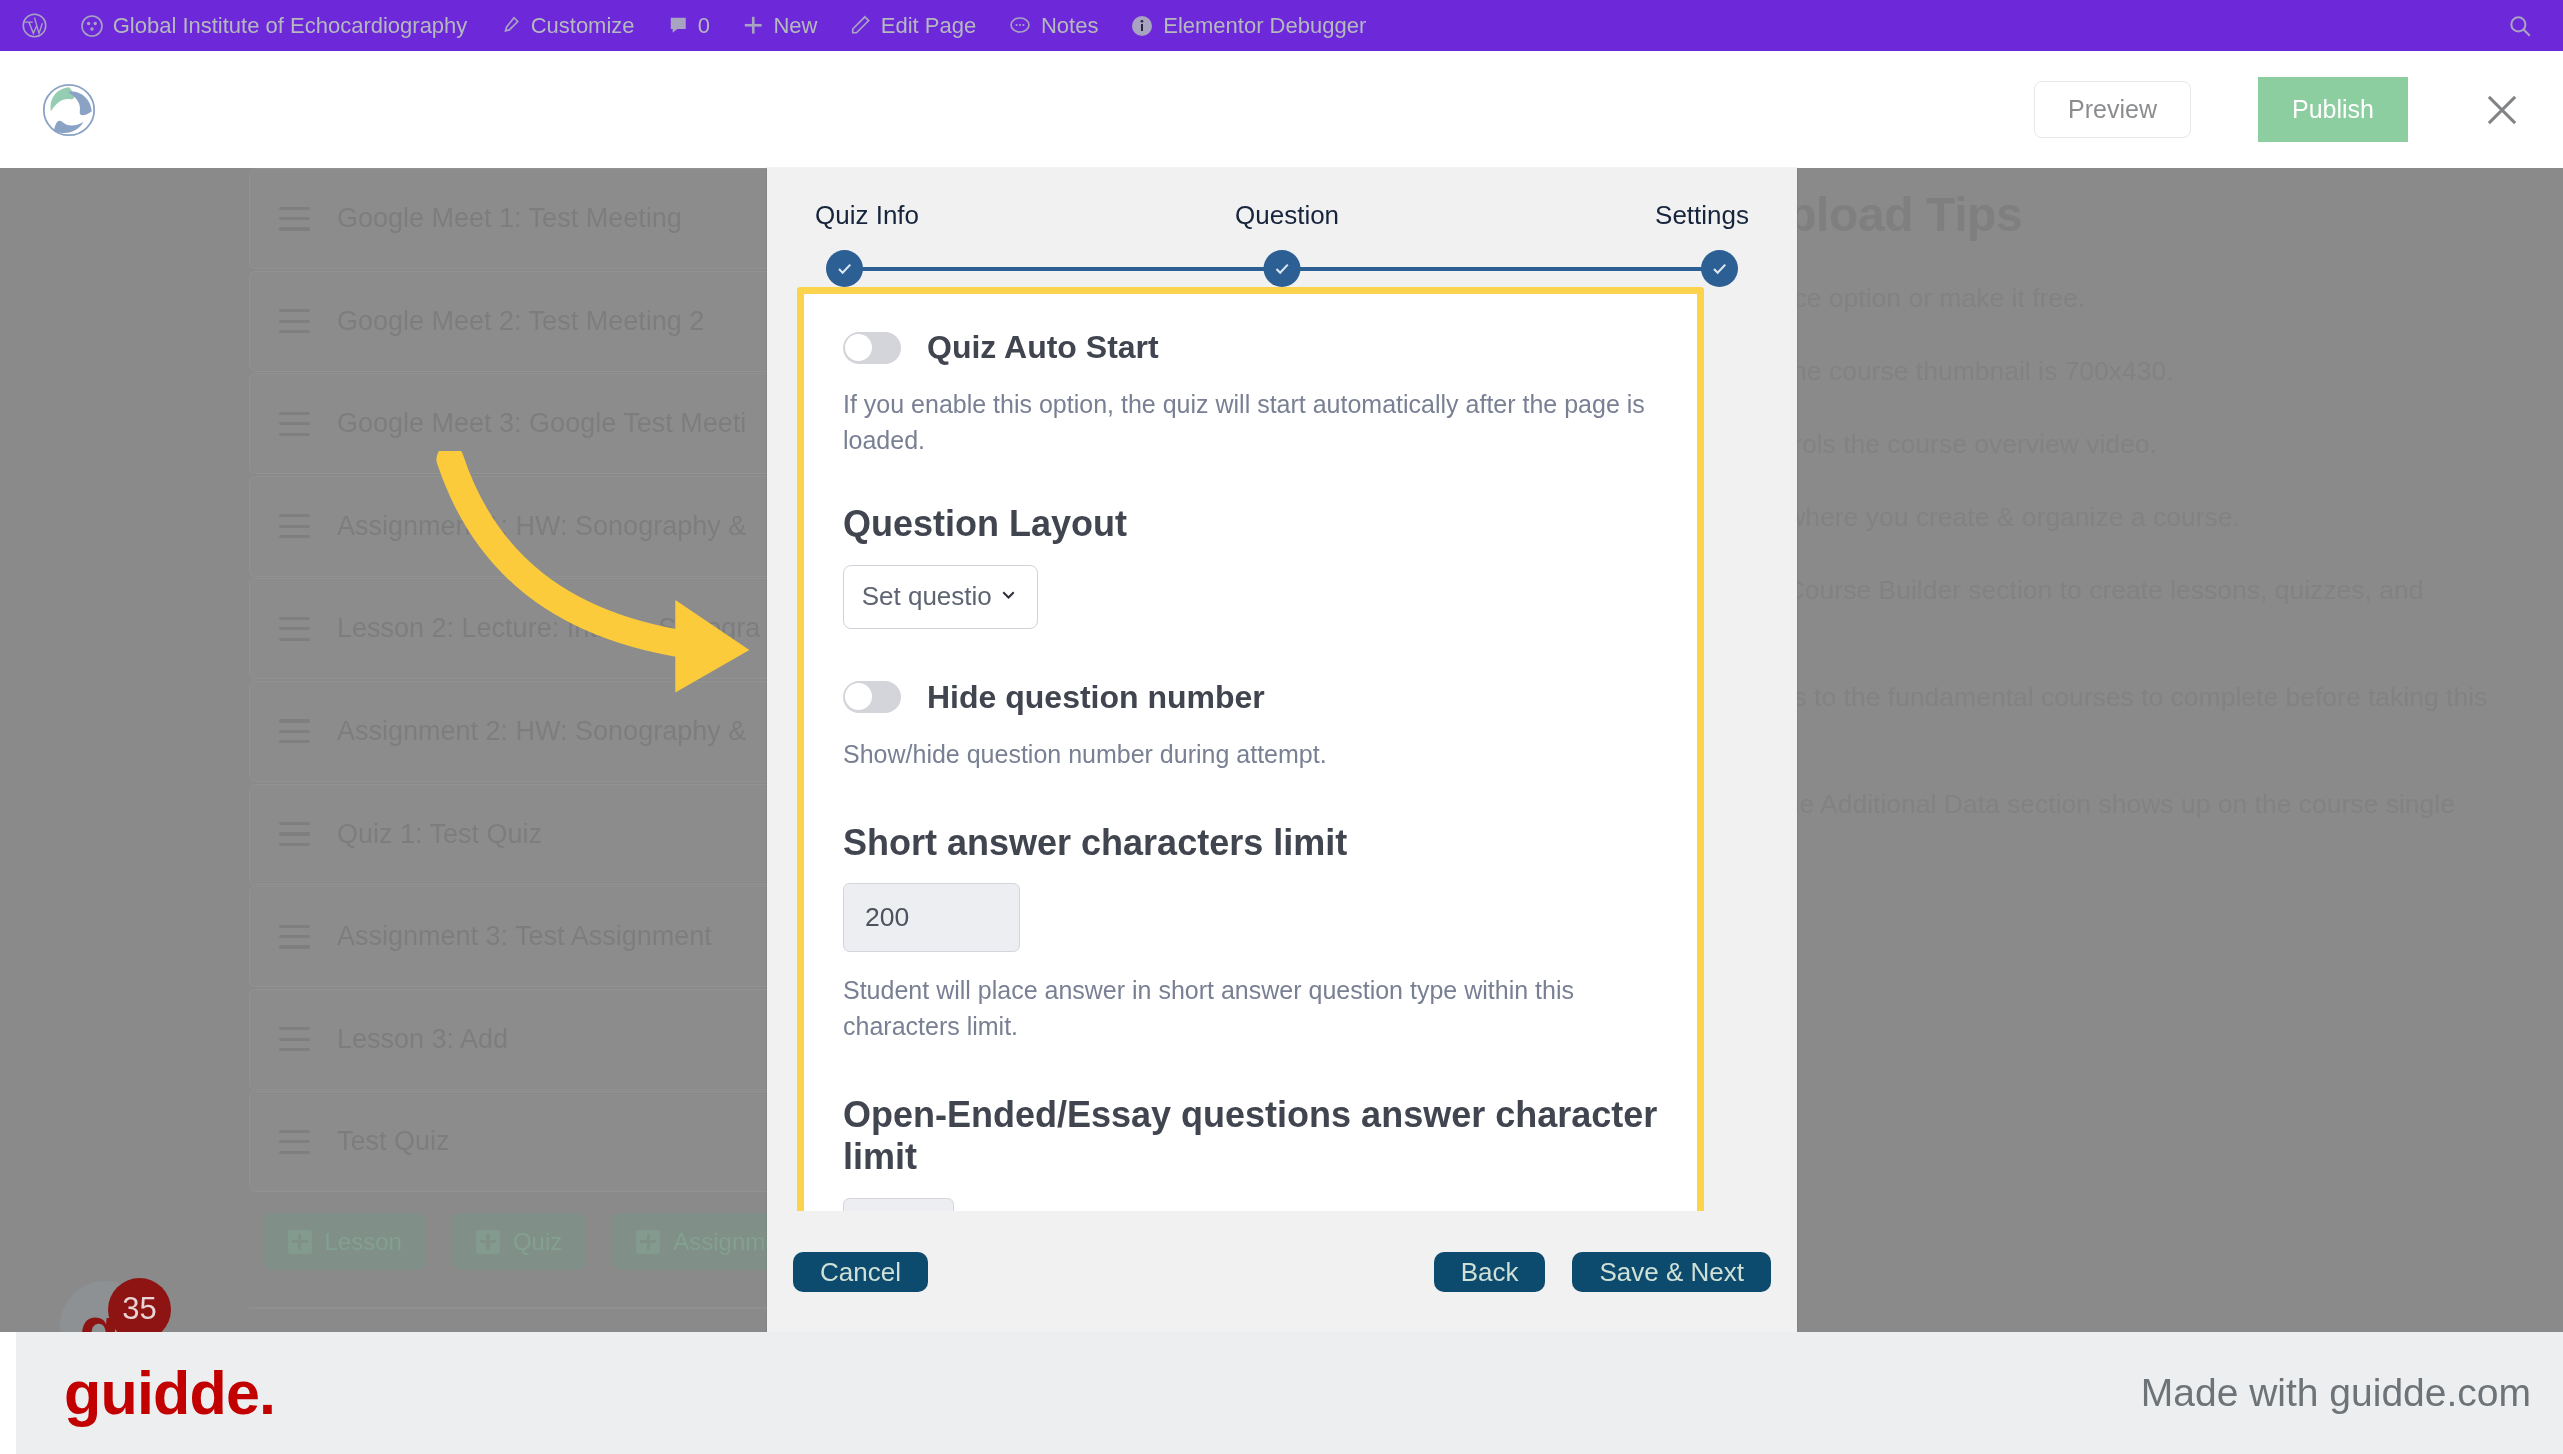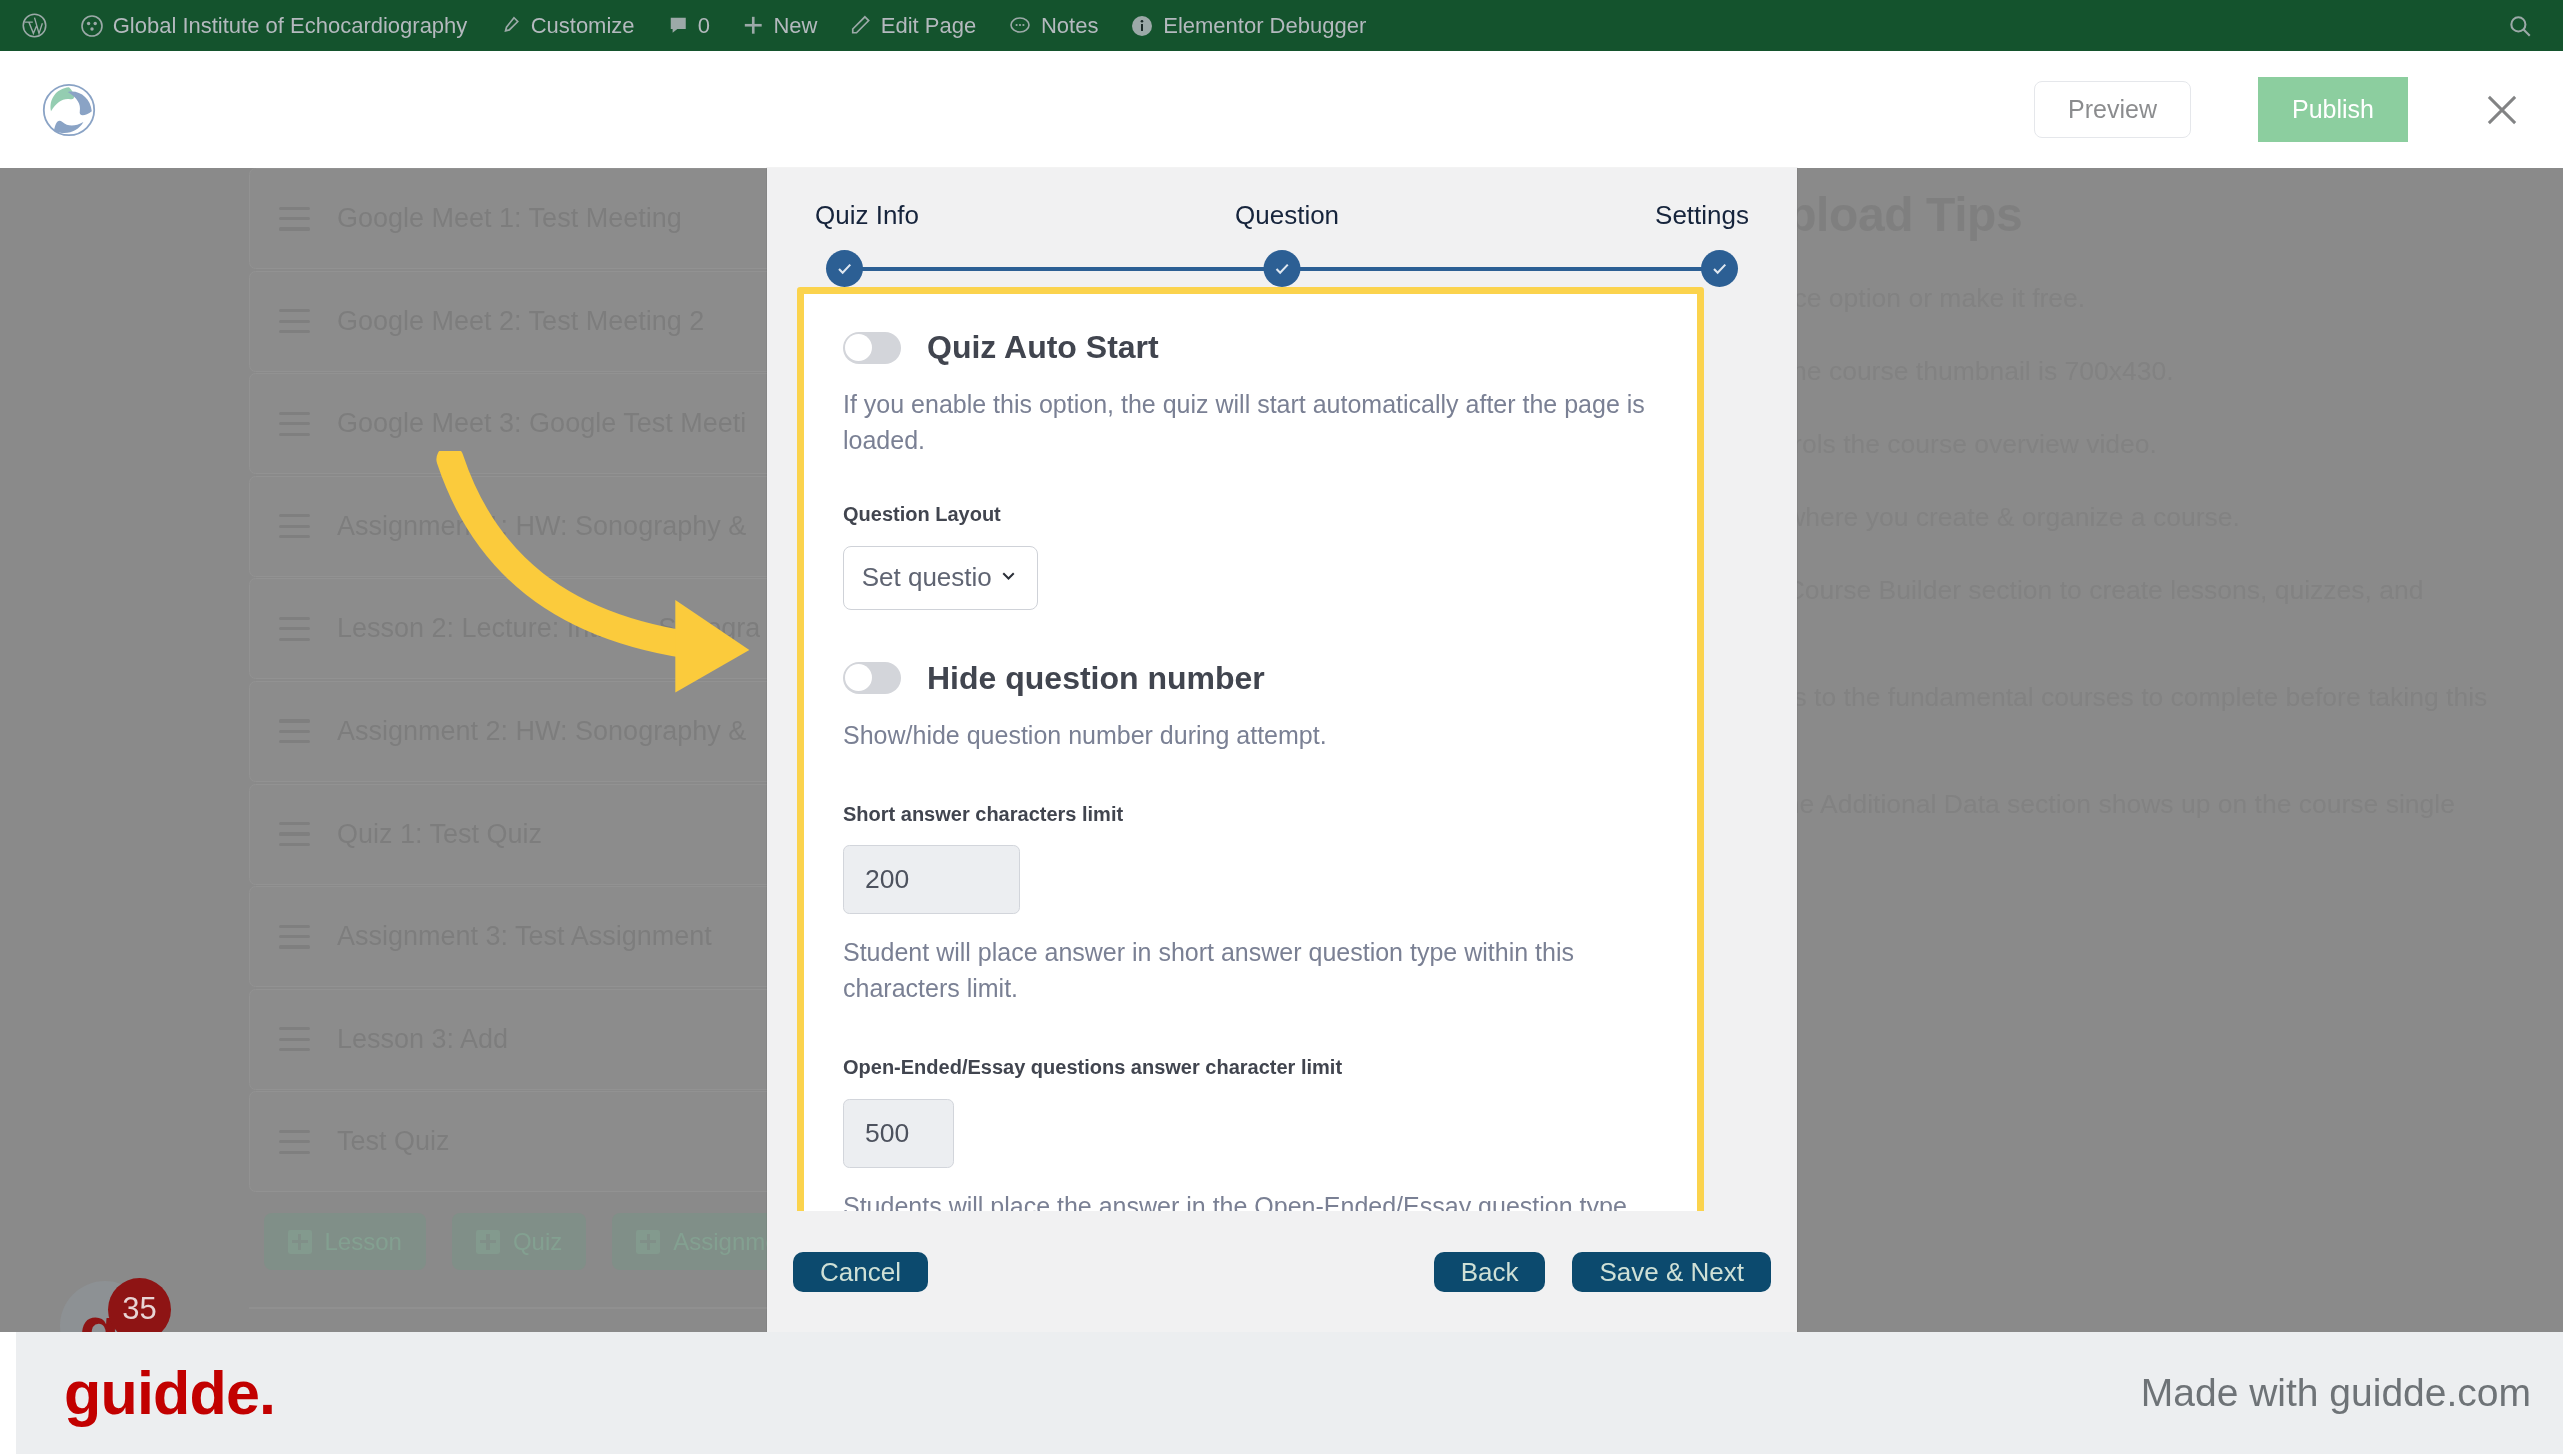--- a/index.html
+++ b/index.html
@@ -7,21 +7,21 @@
     width: 2563px; height: 1455px;
     background: #ffffff;
     font-family: "Liberation Sans", sans-serif;
     overflow: hidden;
   }
   .screen { position: relative; width: 2563px; height: 1455px; }
 
   
   .wp-adminbar {
     position: absolute; left: 0; top: 0; width: 2563px; height: 51px;
-    background: #14532d; display: flex; align-items: center;
+    background: #6d28d9; display: flex; align-items: center;
     padding: 0 14.5px; gap: 0;
     font-size: 22px; color: #a7aaad;
     z-index: 5;
   }
   .ab-item {
     display: flex; align-items: center; gap: 8.8px;
     padding: 0 16px; height: 51px; color: #b4b9be; white-space: nowrap;
   }
   .ab-item:first-child { padding-left: 6.4px; }
   .ab-ico { display:inline-flex; align-items:center; justify-content:center; opacity:.85; }
@@ -150,21 +150,21 @@
     width: 27px; height: 27px; border-radius: 50%; background: #ffffff;
   }
   .toggle-label { font-size: 32px; font-weight: 700; color: #41454f; }
   .help-text {
     font-size: 25px; color: #7a8094; line-height: 1.42; margin-top: 21px; max-width: 813px;
   }
 
   .two-col { display: flex; gap: 72px; margin-top: 45px; }
   .field { }
   .field-label {
-    font-size: 20px; font-weight: 700; color: #41454f; margin-bottom: 19.3px;
+    font-size: 36px; font-weight: 700; color: #41454f; margin-bottom: 19.3px;
   }
   .select-box {
     border: 0.8px solid #cfd2d8; border-radius: 8px; background: #ffffff;
     height: 64px; display: flex; align-items: center; padding: 0 17.7px;
     font-size: 26px; color: #5f6472; position: relative; overflow: hidden;
   }
   .select-box .sel-text { flex: 1; white-space: nowrap; overflow: hidden; }
   .chev { font-size: 21px; color: #2b2f38; margin-left: 6.4px; }
   .w-ql { width: 195px; }
   .w-qo { width: 390px; }

